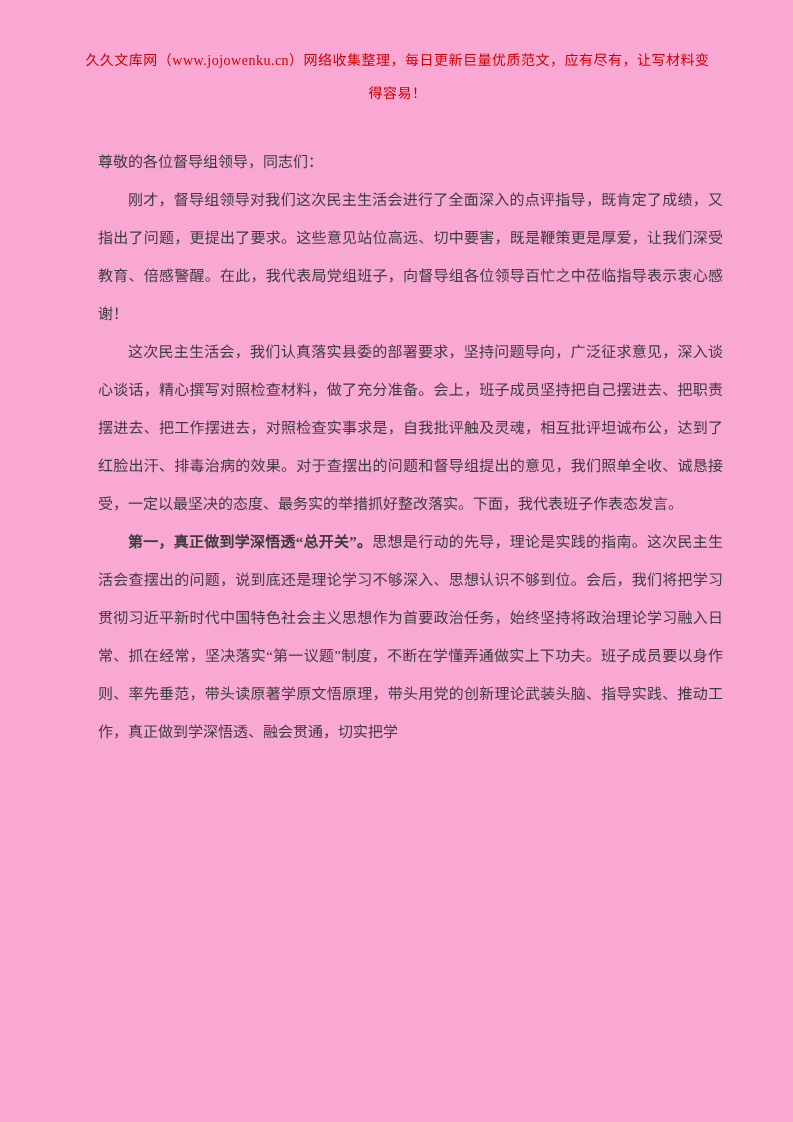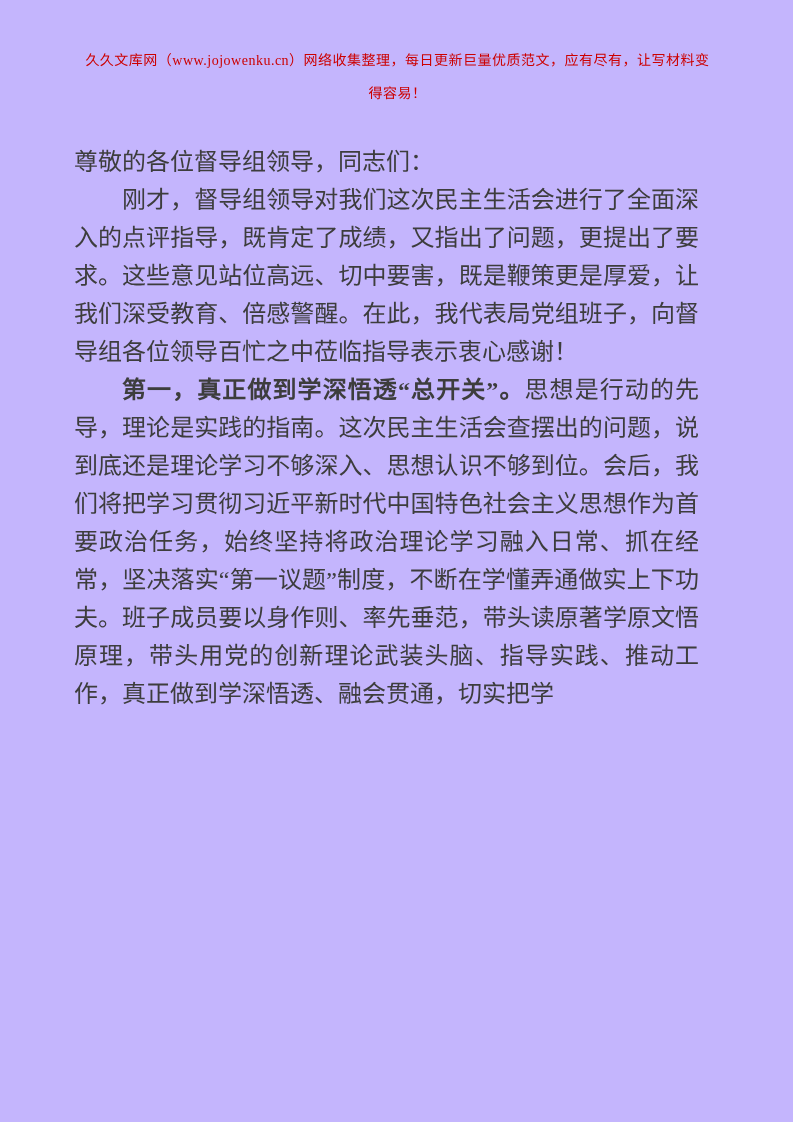--- a/index.html
+++ b/index.html
@@ -26,51 +26,52 @@
     left: 85px;
     width: 625px;
     text-align: center;
     font-size: 14px;
     line-height: 33px;
     letter-spacing: 0.5px;
   }
   .doc-content {
     position: absolute;
     top: 143px;
-    left: 74px;
+    left: 98px;
     width: 625px;
-    font-size: 24px;
+    font-size: 15px;
     line-height: 38px;
     text-align: justify;
     text-justify: inter-character;
   }
   .para {
     margin: 0;
     padding: 0;
     text-indent: 2em;
     word-break: break-all;
   }
   .para.no-indent {
     text-indent: 0;
   }
   .bold-lead {
     font-weight: bold;
   }
 </style>
 </head>
 <body>
 
-<div class="page" style="background: #c4b5fd;">
+<div class="page" style="background: #f9a8d4;">
 
   <div class="watermark-header" style="color: rgb(204, 0, 0);">
     <span>久久文库网（www.jojowenku.cn）网络收集整理，每日更新巨量优质范文，应有尽有，让写材料变得容易！</span>
   </div>
 
   <div class="doc-content" style="color: rgb(61, 61, 61);">
     <p class="para no-indent">尊敬的各位督导组领导，同志们：</p>
 
     <p class="para">刚才，督导组领导对我们这次民主生活会进行了全面深入的点评指导，既肯定了成绩，又指出了问题，更提出了要求。这些意见站位高远、切中要害，既是鞭策更是厚爱，让我们深受教育、倍感警醒。在此，我代表局党组班子，向督导组各位领导百忙之中莅临指导表示衷心感谢！</p>
 
+    <p class="para">这次民主生活会，我们认真落实县委的部署要求，坚持问题导向，广泛征求意见，深入谈心谈话，精心撰写对照检查材料，做了充分准备。会上，班子成员坚持把自己摆进去、把职责摆进去、把工作摆进去，对照检查实事求是，自我批评触及灵魂，相互批评坦诚布公，达到了红脸出汗、排毒治病的效果。对于查摆出的问题和督导组提出的意见，我们照单全收、诚恳接受，一定以最坚决的态度、最务实的举措抓好整改落实。下面，我代表班子作表态发言。</p>
 
     <p class="para"><span class="bold-lead">第一，真正做到学深悟透“总开关”。</span><span>思想是行动的先导，理论是实践的指南。这次民主生活会查摆出的问题，说到底还是理论学习不够深入、思想认识不够到位。会后，我们将把学习贯彻习近平新时代中国特色社会主义思想作为首要政治任务，始终坚持将政治理论学习融入日常、抓在经常，坚决落实“第一议题”制度，不断在学懂弄通做实上下功夫。班子成员要以身作则、率先垂范，带头读原著学原文悟原理，带头用党的创新理论武装头脑、指导实践、推动工作，真正做到学深悟透、融会贯通，切实把学</span></p>
   </div>
 
 </div>
 
 </body></html>

